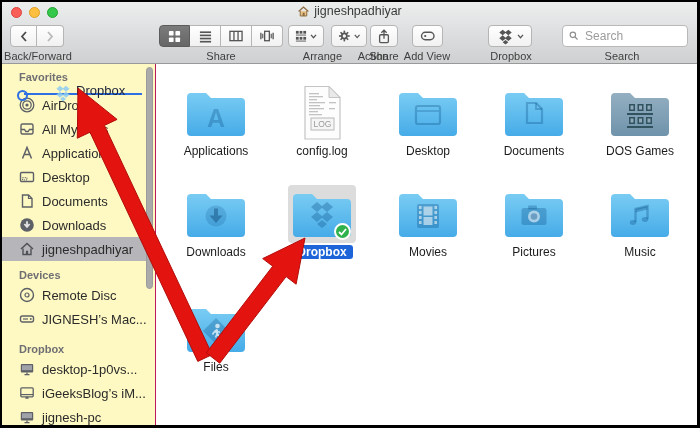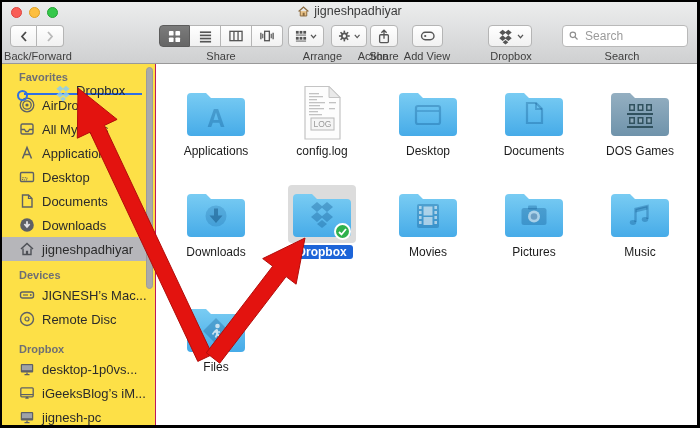--- a/index.html
+++ b/index.html
@@ -28,21 +28,21 @@
     border:1px solid #b5b5b5;border-left:none;display:inline-flex;align-items:center;justify-content:center;}
   .seg:first-child{border-left:1px solid #b5b5b5;border-radius:4px 0 0 4px;}
   .seg:last-child{border-radius:0 4px 4px 0;}
   .seg.sel{background:linear-gradient(#7b7b7b,#666);border-color:#5c5c5c;}
   .drop-btn{gap:3px;padding:0 6px;}
   .search-field{position:absolute;top:23px;left:560px;width:126px;height:22px;box-sizing:border-box;
     background:#fff;border:1px solid #b9b9b9;border-radius:4px;display:flex;align-items:center;padding:0 6px;gap:4px;}
   .search-field input{border:none;outline:none;width:100%;font-size:12px;color:#444;background:transparent;font-family:"Liberation Sans",sans-serif;}
   .search-field input::placeholder{color:#9b9b9b;}
   
-  .sidebar{position:absolute;top:62px;left:0;width:153px;bottom:0;background:#fde047;border-right:3px solid #be185d;}
+  .sidebar{position:absolute;top:62px;left:0;width:153px;bottom:0;background:#fef9c3;border-right:3px solid #be185d;}
   .sb-head{height:16px;line-height:16px;padding-left:17px;font-size:11px;font-weight:bold;color:#6f6f73;}
   .sb-row{height:24px;display:flex;align-items:center;gap:7px;padding-left:16px;font-size:13px;color:#2b2b2b;white-space:nowrap;}
   .sb-row .sb-ic{width:17px;height:17px;flex:none;display:flex;align-items:center;justify-content:center;}
   .sb-row.sel{background:#b6b6ba;}
   .sb-gap8{height:8px;} .sb-gap10{height:10px;} .sb-gap6{height:6px;}
   .sb-scroll{position:absolute;top:3px;right:2px;width:7px;height:222px;border-radius:4px;background:#aaa;border:1px solid #9c9c9c;box-sizing:border-box;}
   .drag-indicator{position:absolute;left:12px;top:19px;width:132px;height:22px;z-index:6;}
   .drag-indicator .ring{position:absolute;left:3px;top:7px;width:7px;height:7px;border:2px solid #2f6fe4;border-radius:50%;background:transparent;}
   .drag-indicator .dline{position:absolute;left:10px;top:10px;width:118px;height:2px;background:#2f6fe4;}
   .drag-indicator .ghost{position:absolute;left:40px;top:1px;opacity:.85;}
@@ -318,35 +318,35 @@
           </svg>
       </span>
       <span>jigneshpadhiyar</span>
     </div>
 
     <div class="sb-gap6"></div>
     <div class="sb-head">Devices</div>
     <div class="sb-row">
       <span class="sb-ic">
         <svg width="16" height="16" viewBox="0 0 16 16">
+            <circle cx="8" cy="8" r="6.5" fill="none" stroke="#5d6066" stroke-width="1.4"></circle>
+            <circle cx="8" cy="8" r="2" fill="none" stroke="#5d6066" stroke-width="1.2"></circle>
+          </svg>
+      </span>
+      <span>Remote Disc</span>
+    </div>
+    <div class="sb-row">
+      <span class="sb-ic">
+        <svg width="16" height="16" viewBox="0 0 16 16">
             <rect x="1.5" y="5" width="13" height="6" rx="2" fill="none" stroke="#5d6066" stroke-width="1.4"></rect>
             <line x1="4" y1="8" x2="9" y2="8" stroke="#5d6066" stroke-width="1.2"></line>
             <circle cx="11.8" cy="8" r=".9" fill="#5d6066"></circle>
           </svg>
       </span>
       <span>JIGNESH’s Mac...</span>
-    </div>
-    <div class="sb-row">
-      <span class="sb-ic">
-        <svg width="16" height="16" viewBox="0 0 16 16">
-            <circle cx="8" cy="8" r="6.5" fill="none" stroke="#5d6066" stroke-width="1.4"></circle>
-            <circle cx="8" cy="8" r="2" fill="none" stroke="#5d6066" stroke-width="1.2"></circle>
-          </svg>
-      </span>
-      <span>Remote Disc</span>
     </div>
 
     <div class="sb-gap10"></div>
     <div class="sb-head">Dropbox</div>
     <div class="sb-row">
       <span class="sb-ic">
         <svg width="16" height="16" viewBox="0 0 16 16">
             <rect x="1.8" y="3" width="12.4" height="8.4" rx="1" fill="#5d6066"></rect>
             <rect x="3" y="4.2" width="10" height="5" fill="#9fa2a8"></rect>
             <path d="M8 11.4 v2 M5.5 13.6 h5" stroke="#5d6066" stroke-width="1.3" fill="none"></path>

